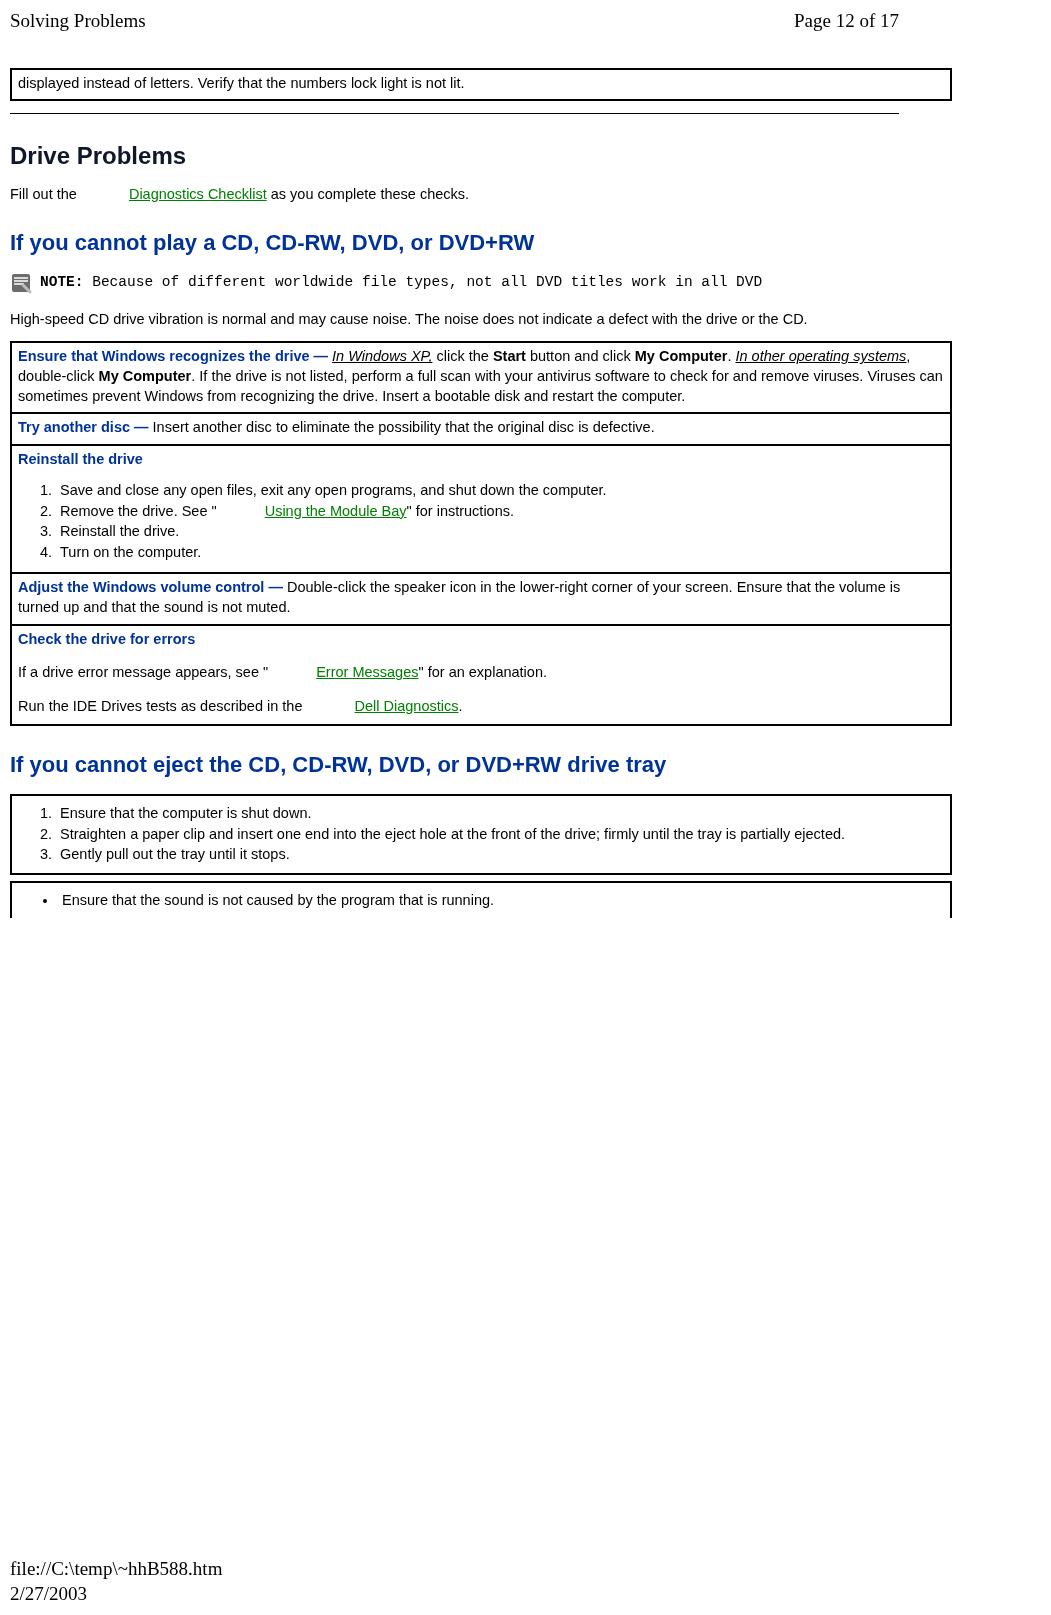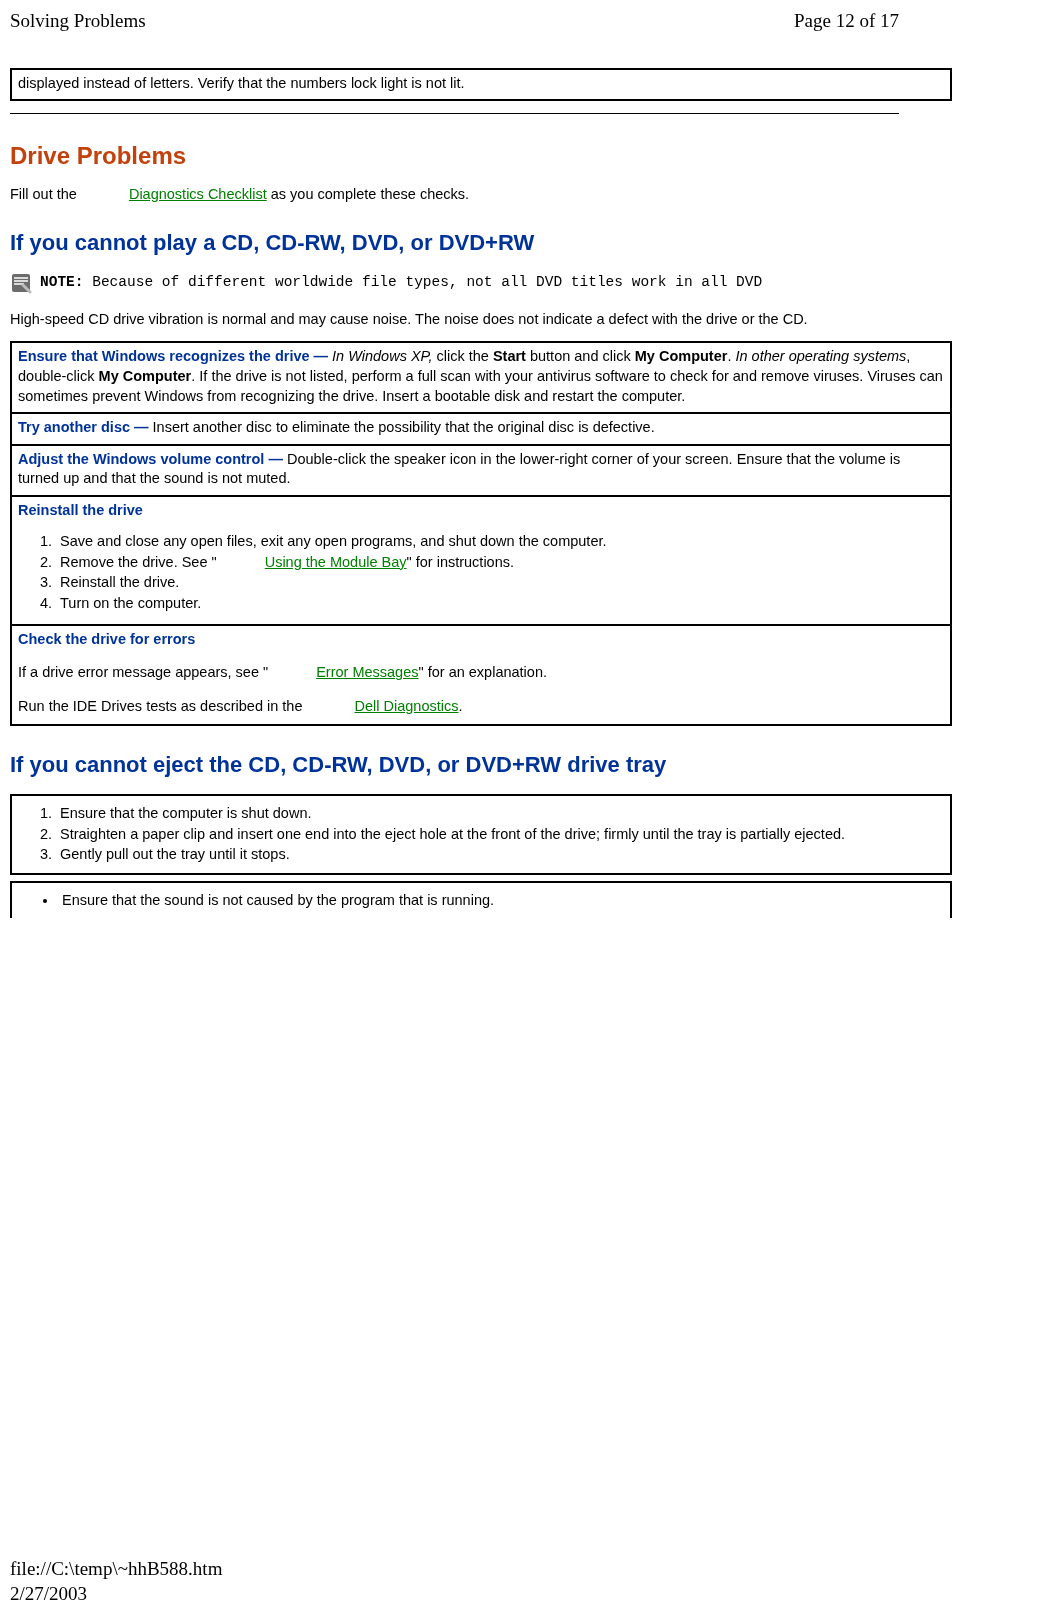--- a/index.html
+++ b/index.html
@@ -26,21 +26,21 @@
     font-family: "Times New Roman", Times, serif;
     font-size: 19px;
     margin-bottom: 28px;
   }
   .content {
     flex: 1;
     padding-left: 0px;
   }
   h2.section {
     font-family: Verdana, Geneva, sans-serif;
-    color: #c2410c;
+    color: #0f172a;
     font-weight: bold;
     font-size: 24px;
     margin: 26px 0 10px 0;
   }
   h3.subsection {
     font-family: Verdana, Geneva, sans-serif;
     color: #003399;
     font-weight: bold;
     font-size: 22px;
     margin: 24px 0 14px 0;
@@ -120,21 +120,21 @@
   .note-label { font-weight: bold; }
   .footer-row {
     display: flex;
     justify-content: flex-end;
     font-family: "Times New Roman", Times, serif;
     font-size: 19px;
     margin-top: 12px;
     flex-direction: column;
   }
   b { font-weight: bold; }
-  i { font-style: italic; }
+  i { font-style: italic; text-decoration: underline; }
 </style>
 </head>
 <body>
 
 <div class="page">
 
   <div class="header-row">
     <div>Solving Problems</div>
     <div>Page 12 of 17</div>
   </div>
@@ -181,36 +181,36 @@
         <span class="lead">Ensure that Windows recognizes the drive — </span><i>In Windows XP,</i><span> click the </span><b>Start</b><span> button and click </span><b>My Computer</b><span>. </span><i>In other operating systems</i><span>, double-click </span><b>My Computer</b><span>. If the drive is not listed, perform a full scan with your antivirus software to check for and remove viruses. Viruses can sometimes prevent Windows from recognizing the drive. Insert a bootable disk and restart the computer.</span>
       </td>
           </tr>
       <tr>
             <td>
         <span class="lead">Try another disc — </span><span>Insert another disc to eliminate the possibility that the original disc is defective.</span>
       </td>
           </tr>
       <tr>
             <td>
-        <span class="lead">Adjust the Windows volume control — </span><span>Double-click the speaker icon in the lower-right corner of your screen. Ensure that the volume is turned up and that the sound is not muted.</span>
-      </td>
-          </tr>
-      <tr>
-            <td>
         <span class="lead">Reinstall the drive</span>
         <ol>
           <li>Save and close any open files, exit any open programs, and shut down the computer.</li>
           <li><span>Remove the drive. See "</span><a class="ilink" href="#">Using the Module Bay</a><span>" for instructions.</span></li>
           <li>Reinstall the drive.</li>
           <li>Turn on the computer.</li>
         </ol>
       </td>
           </tr>
       <tr>
             <td>
+        <span class="lead">Adjust the Windows volume control — </span><span>Double-click the speaker icon in the lower-right corner of your screen. Ensure that the volume is turned up and that the sound is not muted.</span>
+      </td>
+          </tr>
+      <tr>
+            <td>
         <span class="lead">Check the drive for errors</span>
         <p class="body" style="margin:14px 0 14px 0"><span>If a drive error message appears, see "</span><a class="ilink" href="#">Error Messages</a><span>" for an explanation.</span></p>
         <p class="body" style="margin:0 0 2px 0"><span>Run the IDE Drives tests as described in the </span><a class="ilink" href="#">Dell Diagnostics</a><span>.</span></p>
       </td>
           </tr>
     </tbody>
       </table>
 
     <h3 class="subsection">If you cannot eject the CD, CD-RW, DVD, or DVD+RW drive tray</h3>
 

